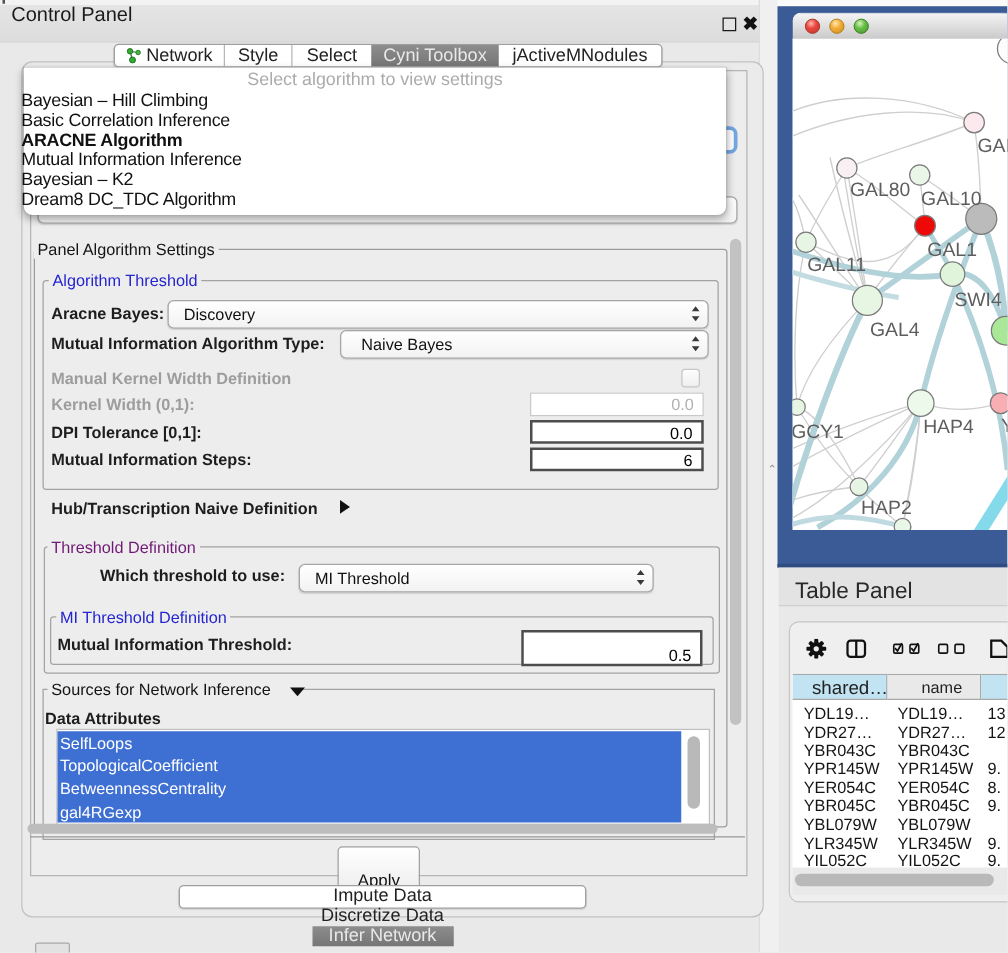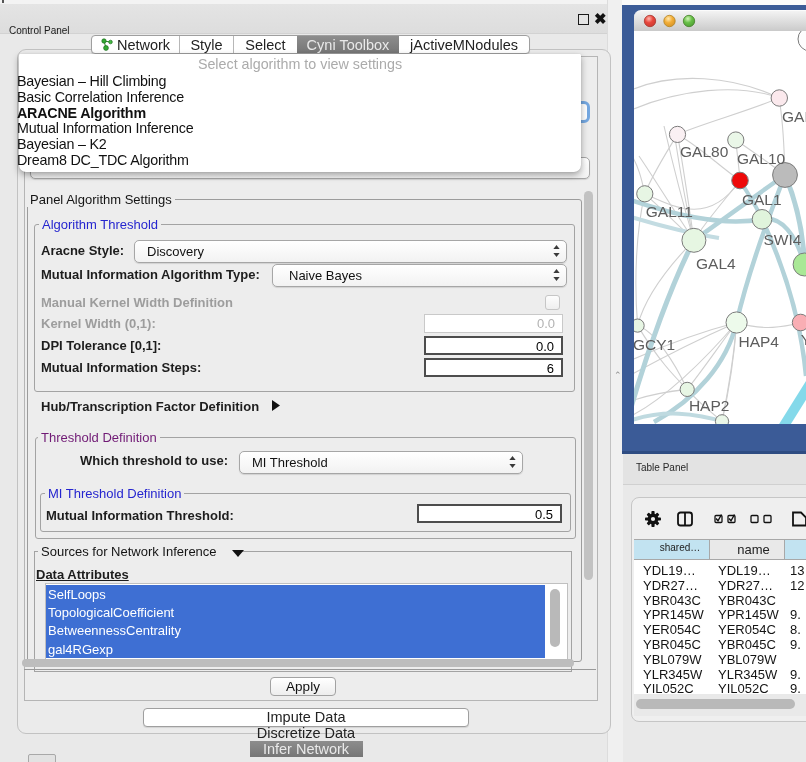--- a/index.html
+++ b/index.html
@@ -24,21 +24,21 @@
   .seg .dv{width:1px;height:100%;background:#b7b7b7;}
   .nlab{font-size:15.5px;fill:#5d5d5d;font-family:"Liberation Sans",sans-serif;}
 </style></head>
 <body>
 
 <div class="abs" style="left:0;top:0;width:622px;height:762px;background:#e9e9e9;"></div>
 <div class="abs" style="left:0;top:0;width:622px;height:4px;background:#f3f3f3;"></div>
 <div class="abs" style="left:2px;top:0;width:2px;height:3px;background:#555;"></div>
 
 <div class="abs" style="left:0;top:4px;width:618px;height:29px;background:linear-gradient(#e4e4e4,#dddddd);border-bottom:1px solid #d2d2d2;"></div>
-<div class="abs" style="left:9px;top:25px;font-size:10px;color:#1a1a1a;">Control Panel</div>
+<div class="abs" style="left:9px;top:4px;font-size:16px;color:#1a1a1a;">Control Panel</div>
 <div class="abs" style="left:578px;top:14px;width:9px;height:9px;border:1.5px solid #1a1a1a;background:#e4e4e4;"></div>
 <div class="abs" style="left:594px;top:10px;font-size:15px;font-weight:bold;color:#111;">✖</div>
 
 <div class="abs" style="left:607px;top:0;width:15px;height:762px;background:#f0f0f0;border-left:1px solid #dcdcdc;"></div>
 <div class="abs" style="left:614px;top:370px;font-size:9px;color:#8a8a8a;">⌃</div>
 
 <div class="abs" style="left:17px;top:49px;width:592px;height:683px;background:#ebebeb;border:1px solid #c2c2c2;border-radius:9px;"></div>
 
 <div class="abs" style="left:24px;top:56px;width:572px;height:643px;background:#ededed;border:1px solid #b5b5b5;"></div>
 
@@ -62,21 +62,21 @@
 <div class="combo" style="left:30px;top:157px;width:558px;height:20px;"></div>
 
 <div class="abs" style="left:570px;top:101px;width:14px;height:16px;border:3px solid #74a7e0;border-radius:6px;background:#fff;"></div>
 
 <div class="grp" style="left:27px;top:199px;width:553px;height:461px;border-color:#9c9c9c;"></div>
 <div class="gtitle" style="left:27px;top:192px;color:#141414;">Panel Algorithm Settings</div>
 
 <div class="grp" style="left:34px;top:224px;width:539px;height:166px;"></div>
 <div class="gtitle" style="left:39px;top:217px;color:#2525cf;">Algorithm Threshold</div>
 
-<div class="lbl abs" style="left:41px;top:243px;">Aracne Style:</div>
+<div class="lbl abs" style="left:41px;top:243px;">Aracne Bayes:</div>
 <div class="combo" style="left:134px;top:240px;width:431px;height:21px;">
   <span class="ct">Discovery</span>
   <svg class="spin" viewBox="0 0 9 16">
       <path d="M4.5 2 L7.6 6 L1.4 6 Z" fill="#3a3a3a"></path>
       <path d="M4.5 14 L7.6 10 L1.4 10 Z" fill="#3a3a3a"></path>
     </svg>
 </div>
 
 <div class="lbl abs" style="left:41px;top:267px;">Mutual Information Algorithm Type:</div>
 <div class="combo" style="left:272px;top:264px;width:293px;height:21px;">
@@ -92,59 +92,59 @@
 
 <div class="lbl dis abs" style="left:41px;top:316px;">Kernel Width (0,1):</div>
 <div class="field f-dis" style="left:424px;top:314px;width:130px;height:16px;padding:1px 7px 0 0;">0.0</div>
 
 <div class="lbl abs" style="left:41px;top:338px;">DPI Tolerance [0,1]:</div>
 <div class="field f-en" style="left:424px;top:336px;width:128px;height:14px;padding:1px 7px 0 0;">0.0</div>
 
 <div class="lbl abs" style="left:41px;top:360px;">Mutual Information Steps:</div>
 <div class="field f-en" style="left:424px;top:358px;width:128px;height:14px;padding:1px 7px 0 0;">6</div>
 
-<div class="lbl abs" style="left:41px;top:399px;">Hub/Transcription Factor Definition</div>
+<div class="lbl abs" style="left:41px;top:399px;">Hub/Transcription Naive Definition</div>
 <svg class="abs" style="left:271px;top:399px;" width="10" height="13" viewBox="0 0 10 13">
     <path d="M1 1 L9 6.5 L1 12 Z" fill="#111"></path>
   </svg>
 
 <div class="grp" style="left:35px;top:437px;width:539px;height:100px;"></div>
 <div class="gtitle" style="left:38px;top:430px;color:#701a75;">Threshold Definition</div>
 
 <div class="lbl abs" style="left:80px;top:453px;">Which threshold to use:</div>
 <div class="combo" style="left:239px;top:451px;width:282px;height:21px;">
   <span class="ct">MI Threshold</span>
   <svg class="spin" viewBox="0 0 9 16">
       <path d="M4.5 2 L7.6 6 L1.4 6 Z" fill="#3a3a3a"></path>
       <path d="M4.5 14 L7.6 10 L1.4 10 Z" fill="#3a3a3a"></path>
     </svg>
 </div>
 
 <div class="grp" style="left:40px;top:493px;width:529px;height:37px;"></div>
 <div class="gtitle" style="left:45px;top:486px;color:#2525cf;">MI Threshold Definition</div>
 <div class="lbl abs" style="left:46px;top:508px;">Mutual Information Threshold:</div>
-<div class="field f-en" style="left:417px;top:504px;width:134px;height:14px;padding:1px 7px 0 0;">0.5</div>
+<div class="field f-en" style="left:417px;top:504px;width:134px;height:14px;padding:11px 7px 0 0;">0.5</div>
 
 <div class="grp" style="left:34px;top:551px;width:536px;height:119px;border-radius:0;"></div>
 <div class="gtitle" style="left:38px;top:544px;color:#141414;padding-right:18px;">Sources for Network Inference</div>
 <svg class="abs" style="left:231px;top:549px;" width="14" height="9" viewBox="0 0 14 9">
     <path d="M1 1 L13 1 L7 8 Z" fill="#111"></path>
   </svg>
-<div class="lbl abs" style="left:36px;top:567px;text-decoration:underline;">Data Attributes</div>
+<div class="lbl abs" style="left:36px;top:567px;">Data Attributes</div>
 
 <div class="abs" style="left:45px;top:583px;width:521px;height:75px;background:#fff;border:1px solid #c0c0c0;"></div>
 <div class="abs" style="left:46px;top:585px;width:499px;height:73px;background:#3e6fd3;"></div>
 <div class="abs" style="left:48px;top:585.5px;font-size:13px;color:#fff;line-height:18.4px;">SelfLoops<br>TopologicalCoefficient<br>BetweennessCentrality<br>gal4RGexp</div>
 <div class="abs" style="left:550px;top:589px;width:10px;height:58px;background:#b9b9b9;border-radius:5px;"></div>
 
 <div class="abs" style="left:22px;top:659px;width:552px;height:8px;background:#bdbdbd;border-radius:4px;"></div>
 <div class="abs" style="left:24px;top:669px;width:572px;height:1px;background:#999;"></div>
 <div class="abs" style="left:584px;top:191px;width:9px;height:389px;background:#c2c2c2;border-radius:5px;"></div>
 
-<div class="abs" style="left:270px;top:677px;width:64px;height:16px;background:linear-gradient(#ffffff,#ededed);border:1px solid #a2a2a2;border-radius:4px;text-align:center;font-size:13.5px;color:#111;padding-top:1px;">Apply</div>
+<div class="abs" style="left:270px;top:677px;width:64px;height:16px;background:linear-gradient(#ffffff,#ededed);border:1px solid #a2a2a2;border-radius:4px;text-align:center;font-size:13.5px;color:#111;padding-top:19px;">Apply</div>
 
 <div class="seg" style="left:143px;top:708px;width:324px;height:17px;flex-direction:column;">
   <div class="s" style="width:97px;">Impute Data</div>
   <div class="dv"></div>
   <div class="s" style="width:113px;">Discretize Data</div>
   <div class="s sel" style="width:113px;">Infer Network</div>
 </div>
 
 <div class="abs" style="left:28px;top:754px;width:26px;height:20px;background:#e2e2e2;border:1.5px solid #a8a8a8;border-radius:2px;"></div>
 
@@ -257,21 +257,21 @@
   <text x="129.5" y="213.9">SWI4</text>
   <text x="62" y="238">GAL4</text>
   <text x="-1.1" y="319">GCY1</text>
   <text x="104.5" y="315.5">HAP4</text>
   <text x="166.8" y="314.3">Y</text>
   <text x="54.9" y="380.4">HAP2</text>
 </g>
 </svg>
 
 <div class="abs" style="left:623px;top:454px;width:183px;height:30px;background:#e3e3e3;border-bottom:1px solid #d0d0d0;"></div>
-<div class="abs" style="left:636px;top:462px;font-size:10px;color:#282828;">Table Panel</div>
+<div class="abs" style="left:636px;top:462px;font-size:18px;color:#282828;">Table Panel</div>
 
 <div class="abs" style="left:631px;top:497px;width:180px;height:223px;background:#efefef;border:1px solid #c6c6c6;border-radius:8px 0 0 8px;"></div>
 
 <svg class="abs" style="left:645px;top:511px;" width="161" height="16" viewBox="0 0 161 16">
   <g fill="#111">
     <g transform="translate(8,8)">
       <g id="teeth">
         <rect x="-1.6" y="-8" width="3.2" height="4" rx="0.8"></rect>
         <rect x="-1.6" y="4" width="3.2" height="4" rx="0.8"></rect>
         <rect x="-8" y="-1.6" width="4" height="3.2" rx="0.8"></rect>
@@ -297,20 +297,20 @@
     <rect x="106" y="4.5" width="7" height="7" rx="1"></rect>
     <rect x="119" y="4.5" width="7" height="7" rx="1"></rect>
   </g>
   <path d="M148 1.5 h8 l5 5 v8 h-13 z" fill="none" stroke="#111" stroke-width="1.8"></path>
 </svg>
 
 <div class="abs" style="left:634px;top:539px;width:172px;height:163px;background:#fff;overflow:hidden;">
   <div class="abs" style="left:0;top:0;width:76px;height:21px;background:#c2e3f1;border:1px solid #a8a8a8;border-left:none;box-sizing:border-box;"></div>
   <div class="abs" style="left:76px;top:0;width:75px;height:21px;background:#e9e9e9;border:1px solid #a8a8a8;border-left:none;box-sizing:border-box;"></div>
   <div class="abs" style="left:151px;top:0;width:55px;height:21px;background:#c2e3f1;border:1px solid #a8a8a8;border-left:none;box-sizing:border-box;"></div>
-  <div class="abs" style="left:8px;top:3px;width:76px;text-align:center;font-size:10px;color:#222;">shared…</div>
+  <div class="abs" style="left:8px;top:3px;width:76px;text-align:center;font-size:15px;color:#222;">shared…</div>
   <div class="abs" style="left:82px;top:3px;width:75px;text-align:center;font-size:13px;color:#222;">name</div>
   <div class="abs" style="left:9px;top:25px;font-size:13px;color:#141414;line-height:14.8px;">YDL19…<br>YDR27…<br>YBR043C<br>YPR145W<br>YER054C<br>YBR045C<br>YBL079W<br>YLR345W<br>YIL052C</div>
   <div class="abs" style="left:84px;top:25px;font-size:13px;color:#141414;line-height:14.8px;">YDL19…<br>YDR27…<br>YBR043C<br>YPR145W<br>YER054C<br>YBR045C<br>YBL079W<br>YLR345W<br>YIL052C</div>
   <div class="abs" style="left:156px;top:25px;font-size:13px;color:#141414;line-height:14.8px;">13<br>12<br>&nbsp;<br>9.<br>8.<br>9.<br>&nbsp;<br>9.<br>9.</div>
 </div>
 <div class="abs" style="left:634px;top:694px;width:172px;height:22px;background:#e9e9e9;"></div>
 <div class="abs" style="left:636px;top:699px;width:159px;height:10px;background:#b9b9b9;border-radius:5px;"></div>
 
 </body></html>

